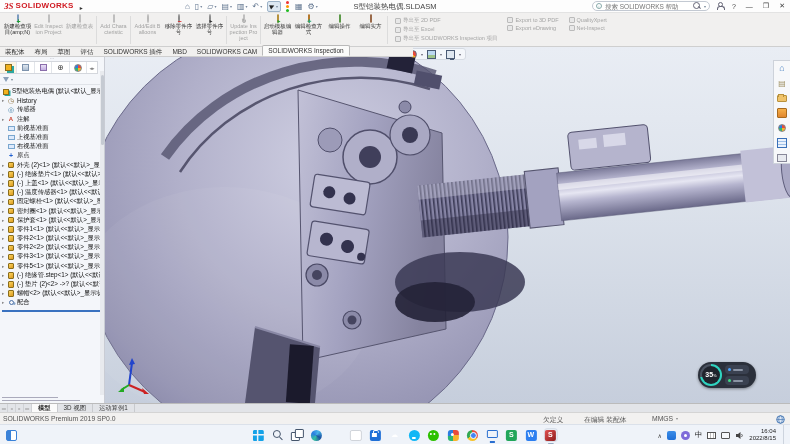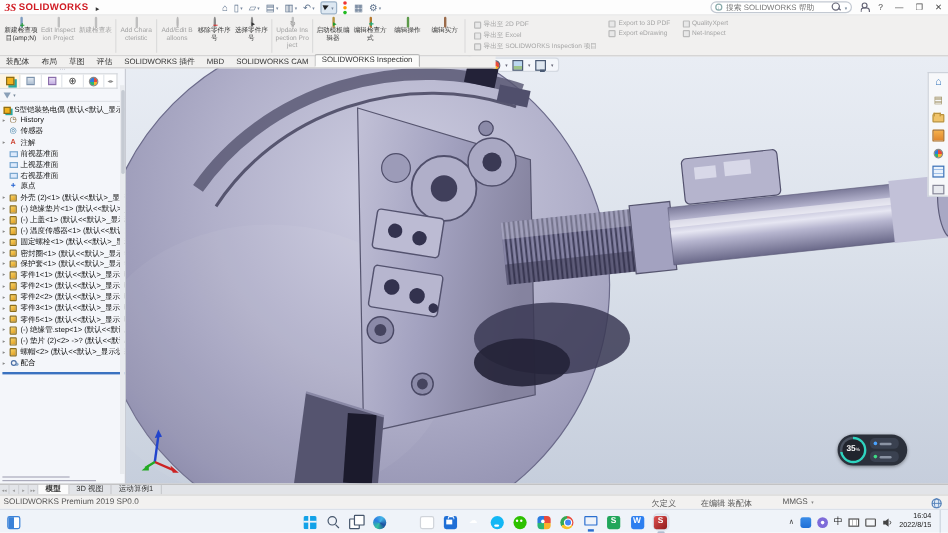--- a/index.html
+++ b/index.html
@@ -212,20 +212,21 @@
         <span class="car">▾</span>
       </span>
     <span class="qi">
         <span class="tl">
           <i></i>
         </span>
       </span>
     <span class="qi">▦</span>
     <span class="qi">⚙<span class="car">▾</span></span>
   </div>
+  <div class="wtitle">S型铠装热电偶.SLDASM</div>
   <div class="tb-right">
     <div class="searchbox">
       <span class="sico">i</span>
       <input readonly="" placeholder="搜索 SOLIDWORKS 帮助" style="">
       <span class="mag"></span>
       <span class="car" style="font-size:4px;color:#789">▾</span>
     </div>
     <span class="userico"></span>
     <span class="wc">?</span>
     <span class="wc">—</span>

